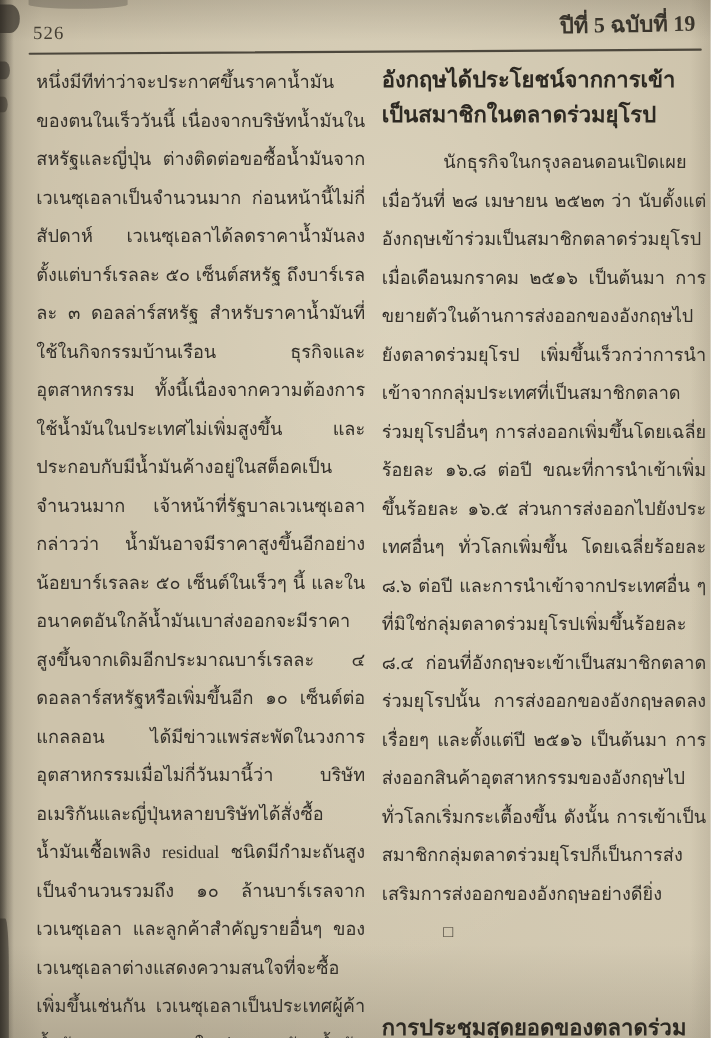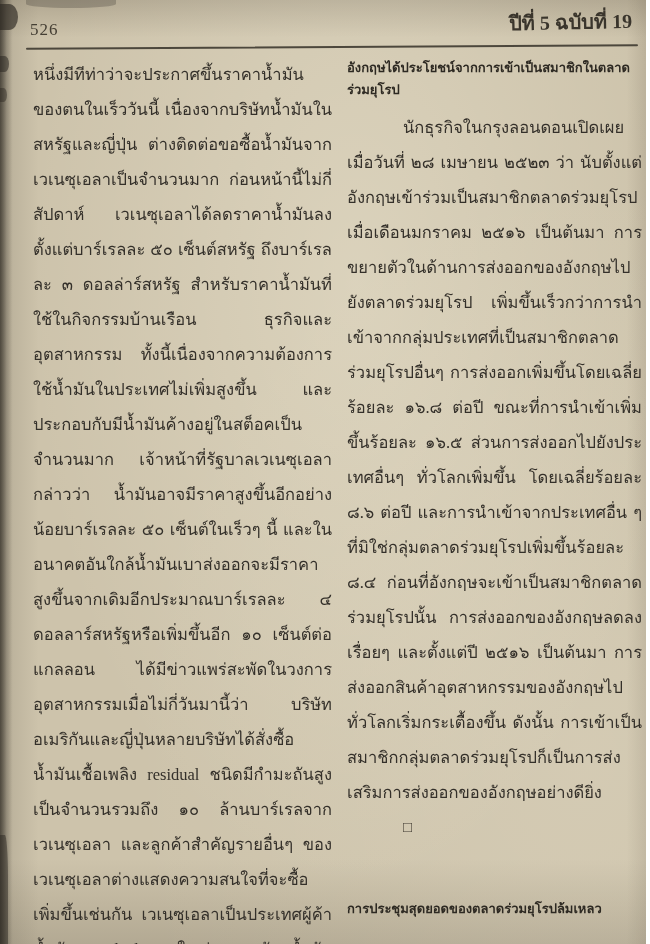--- a/index.html
+++ b/index.html
@@ -87,23 +87,23 @@
     font-size: 16.5px;
     line-height: 35px;
     text-align: justify;
     color: #34302a;
     word-break: break-word;
   }
   .indent { text-indent: 56px; }
 
   .article-heading {
     margin: 0 0 9px 0;
-    font-size: 13px;
+    font-size: 20px;
     font-weight: bold;
-    line-height: 22px;
+    line-height: 32px;
     color: #2d2922;
     text-align: left;
   }
   .article + .article { margin-top: 52px; }
 
   .end-marker {
     display: inline-block;
     font-size: 15px;
     color: #3c372e;
     transform: translateY(-1px);

